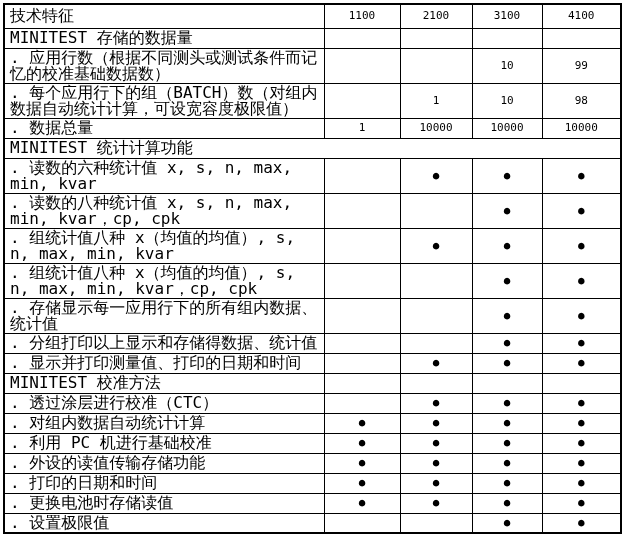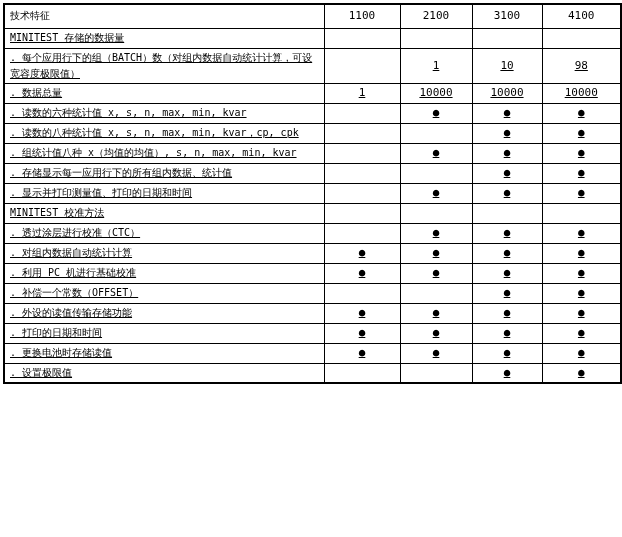--- a/index.html
+++ b/index.html
@@ -30,26 +30,26 @@
   col.c-3 { width: 70px; }
   col.c-4 { width: 79px; }
 
   th, td {
     border: 1px solid #000;
     vertical-align: middle;
     font-weight: normal;
     overflow: hidden;
   }
   thead tr { height: 24px; }
-  tbody tr { height: 20px; text-decoration: underline; }
+  tbody tr { height: 20px; }
 
   th.feature, td.label {
     text-align: left;
     padding: 1px 3px 1px 5px;
-    font-size: 10px;
+    font-size: 16px;
     line-height: 16px;
     letter-spacing: 0;
   }
   th.model, td.value {
     text-align: center;
     font-size: 11px;
     padding: 0 2px;
     line-height: 14px;
   }
 </style>
@@ -76,34 +76,44 @@
     </thead>
     <tbody id="spec-body">
         <tr>
           <td class="label">MINITEST 存储的数据量</td>
           <td class="value"></td>
           <td class="value"></td>
           <td class="value"></td>
           <td class="value"></td>
         </tr>
         <tr>
+          <td class="label">. 应用行数（根据不同测头或测试条件而记忆的校准基础数据数）</td>
+          <td class="value"></td>
+          <td class="value"></td>
+          <td class="value">10</td>
+          <td class="value">99</td>
+        </tr>
+        <tr>
           <td class="label">. 每个应用行下的组（BATCH）数（对组内数据自动统计计算，可设宽容度极限值）</td>
           <td class="value"></td>
           <td class="value">1</td>
           <td class="value">10</td>
           <td class="value">98</td>
         </tr>
         <tr>
           <td class="label">. 数据总量</td>
           <td class="value">1</td>
           <td class="value">10000</td>
           <td class="value">10000</td>
           <td class="value">10000</td>
         </tr>
         <tr>
+          <td class="label" colspan="5">MINITEST 统计计算功能</td>
+        </tr>
+        <tr>
           <td class="label">. 读数的六种统计值 x, s, n, max, min, kvar</td>
           <td class="value"></td>
           <td class="value">●</td>
           <td class="value">●</td>
           <td class="value">●</td>
         </tr>
         <tr>
           <td class="label">. 读数的八种统计值 x, s, n, max, min, kvar，cp, cpk</td>
           <td class="value"></td>
           <td class="value"></td>
@@ -111,27 +121,41 @@
           <td class="value">●</td>
         </tr>
         <tr>
           <td class="label">. 组统计值八种 x（均值的均值）, s, n, max, min, kvar</td>
           <td class="value"></td>
           <td class="value">●</td>
           <td class="value">●</td>
           <td class="value">●</td>
         </tr>
         <tr>
+          <td class="label">. 组统计值八种 x（均值的均值）, s, n, max, min, kvar，cp, cpk</td>
+          <td class="value"></td>
+          <td class="value"></td>
+          <td class="value">●</td>
+          <td class="value">●</td>
+        </tr>
+        <tr>
           <td class="label">. 存储显示每一应用行下的所有组内数据、统计值</td>
           <td class="value"></td>
           <td class="value"></td>
           <td class="value">●</td>
           <td class="value">●</td>
         </tr>
         <tr>
+          <td class="label">. 分组打印以上显示和存储得数据、统计值</td>
+          <td class="value"></td>
+          <td class="value"></td>
+          <td class="value">●</td>
+          <td class="value">●</td>
+        </tr>
+        <tr>
           <td class="label">. 显示并打印测量值、打印的日期和时间</td>
           <td class="value"></td>
           <td class="value">●</td>
           <td class="value">●</td>
           <td class="value">●</td>
         </tr>
         <tr>
           <td class="label">MINITEST 校准方法</td>
           <td class="value"></td>
           <td class="value"></td>
@@ -149,27 +173,20 @@
           <td class="label">. 对组内数据自动统计计算</td>
           <td class="value">●</td>
           <td class="value">●</td>
           <td class="value">●</td>
           <td class="value">●</td>
         </tr>
         <tr>
           <td class="label">. 利用 PC 机进行基础校准</td>
           <td class="value">●</td>
           <td class="value">●</td>
-          <td class="value">●</td>
-          <td class="value">●</td>
-        </tr>
-        <tr>
-          <td class="label">. 补偿一个常数（OFFSET）</td>
-          <td class="value"></td>
-          <td class="value"></td>
           <td class="value">●</td>
           <td class="value">●</td>
         </tr>
         <tr>
           <td class="label">. 外设的读值传输存储功能</td>
           <td class="value">●</td>
           <td class="value">●</td>
           <td class="value">●</td>
           <td class="value">●</td>
         </tr>

